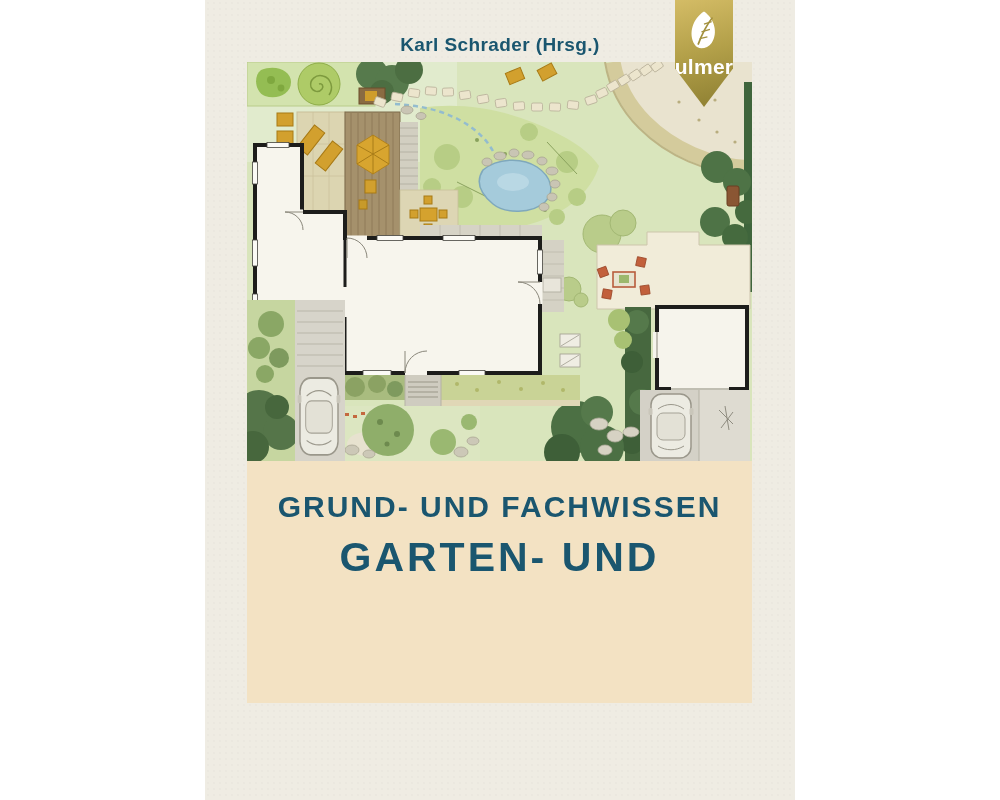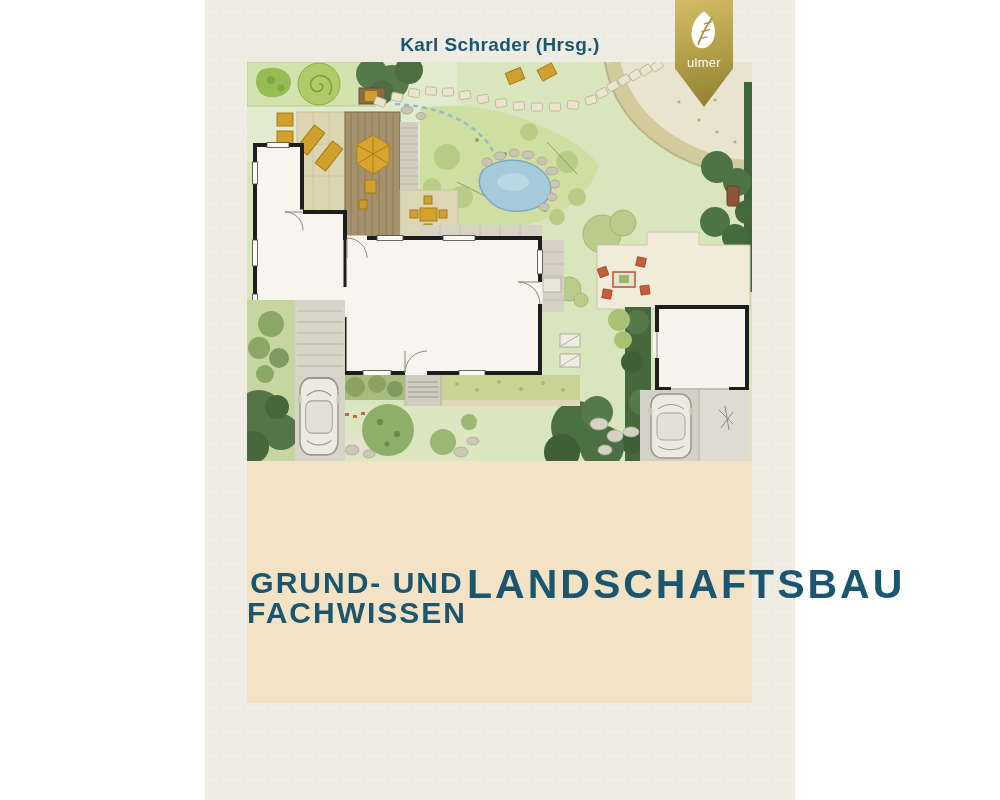--- a/index.html
+++ b/index.html
@@ -26,27 +26,27 @@
   }
   .badge{
     position:absolute;left:470px;top:0;width:58px;height:107px;
     background:linear-gradient(165deg,#d4bc66 0%,#b3a049 48%,#8c7e31 100%);
     clip-path:polygon(0 0,100% 0,100% 64%,50% 100%,0 64%);
     display:flex;flex-direction:column;align-items:center;
     z-index:5;
   }
   .badge .leaf{margin-top:9px;}
   .badge .pubname{
-    color:#ffffff;font-weight:normal;font-size:13px;letter-spacing:.3px;
+    color:#ffffff;font-weight:bold;font-size:21px;letter-spacing:.3px;
     margin-top:2px;
   }
   .title-band{
     position:absolute;left:42px;top:461px;width:505px;height:242px;
     background:#f3e2c3;
-    display:flex;flex-direction:row;align-items:center;
+    display:flex;flex-direction:column;align-items:center;
     color:#1a566f;font-weight:bold;text-align:center;
   }
   .t-kicker{font-size:30px;line-height:1;letter-spacing:2px;margin-top:31px;}
   .t-main{font-size:41px;line-height:1.05;letter-spacing:3px;}
   .t-main.first{margin-top:14px;}
   .t-main.second{margin-top:5px;}
   .t-sub{font-size:22px;line-height:1.25;letter-spacing:1.5px;}
   .t-sub.first{margin-top:16px;}
 </style>
 </head>
@@ -365,16 +365,16 @@
     <svg class="leaf" width="34" height="44" viewBox="0 0 40 50">
       <path d="M20 2 C32 10 37 27 29 39 C24 46 13 48 9 41 C1 28 7 10 20 2 Z" fill="#ffffff"></path>
       <path d="M13 41 C17 30 23 18 30 9" stroke="#a3913f" stroke-width="2" fill="none"></path>
       <path d="M15 34 L24 32 M17 26 L27 23 M20 17 L29 14" stroke="#a3913f" stroke-width="1.6" fill="none"></path>
     </svg>
     <div class="pubname">ulmer</div>
   </div>
 
   <div class="title-band">
     <div class="t-kicker">GRUND- UND FACHWISSEN</div>
-    <div class="t-main second">LANDSCHAFTSBAU</div>
+    <div class="t-main first">GARTEN- UND</div>
   </div>
 
 </div>
 
 </body></html>

